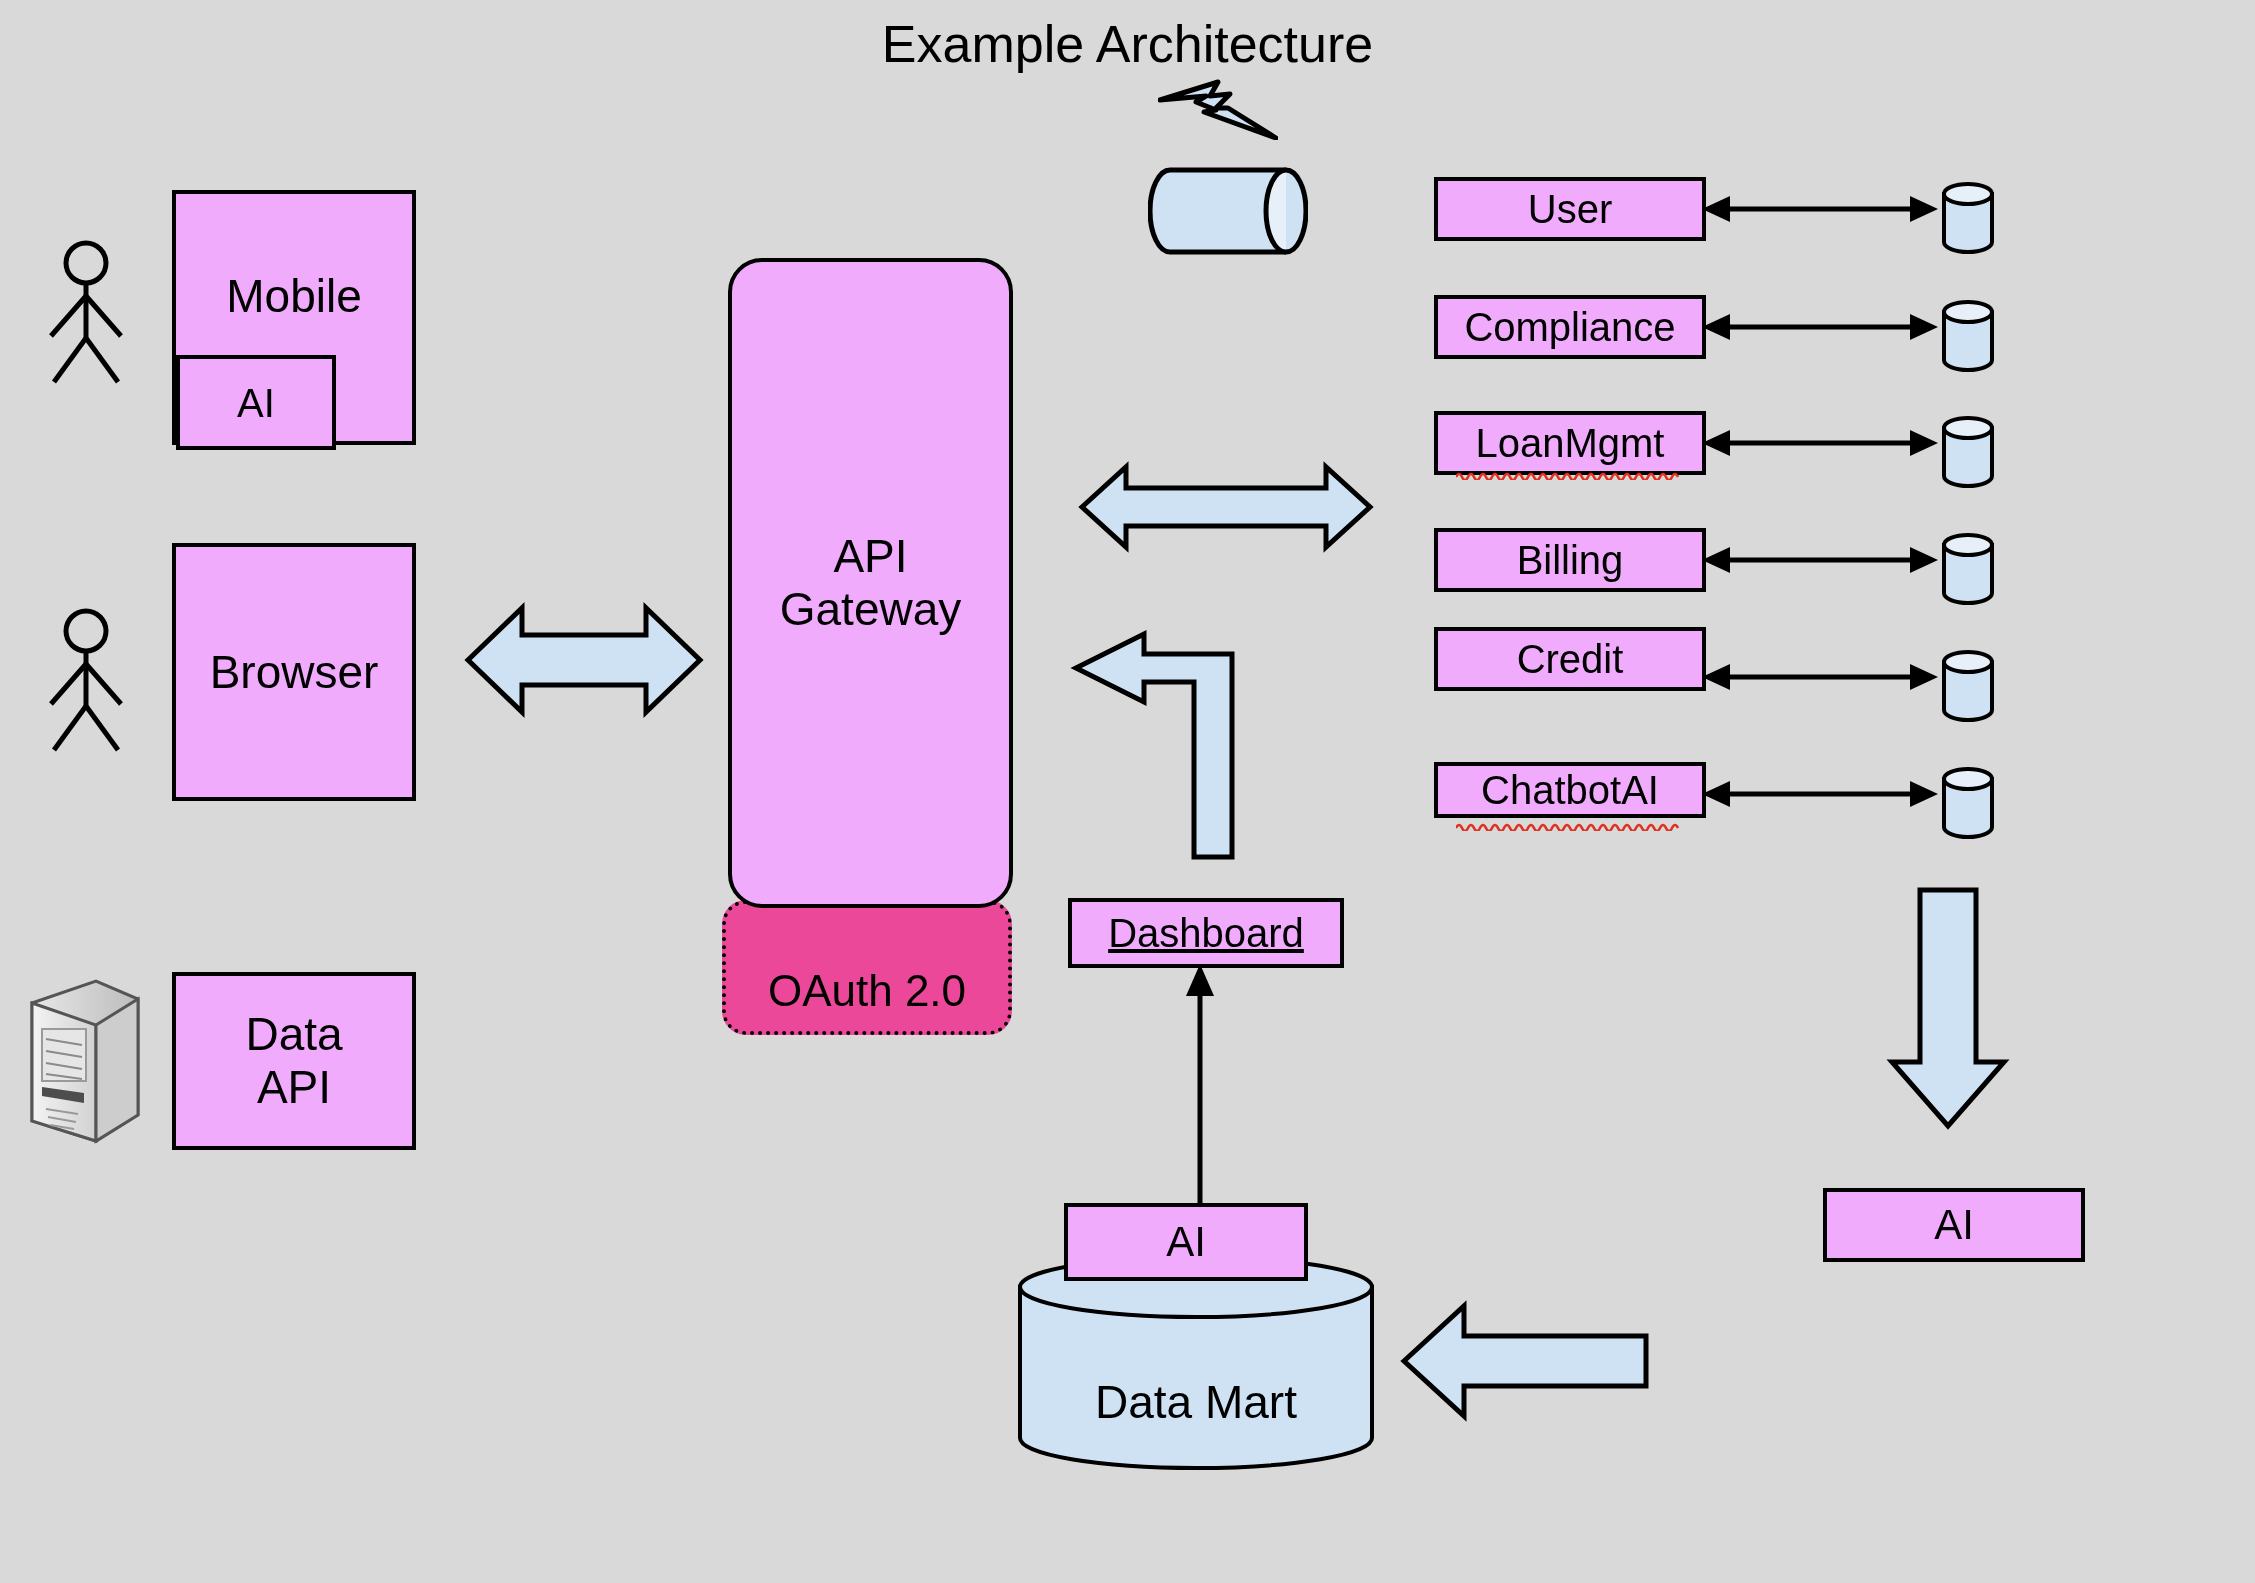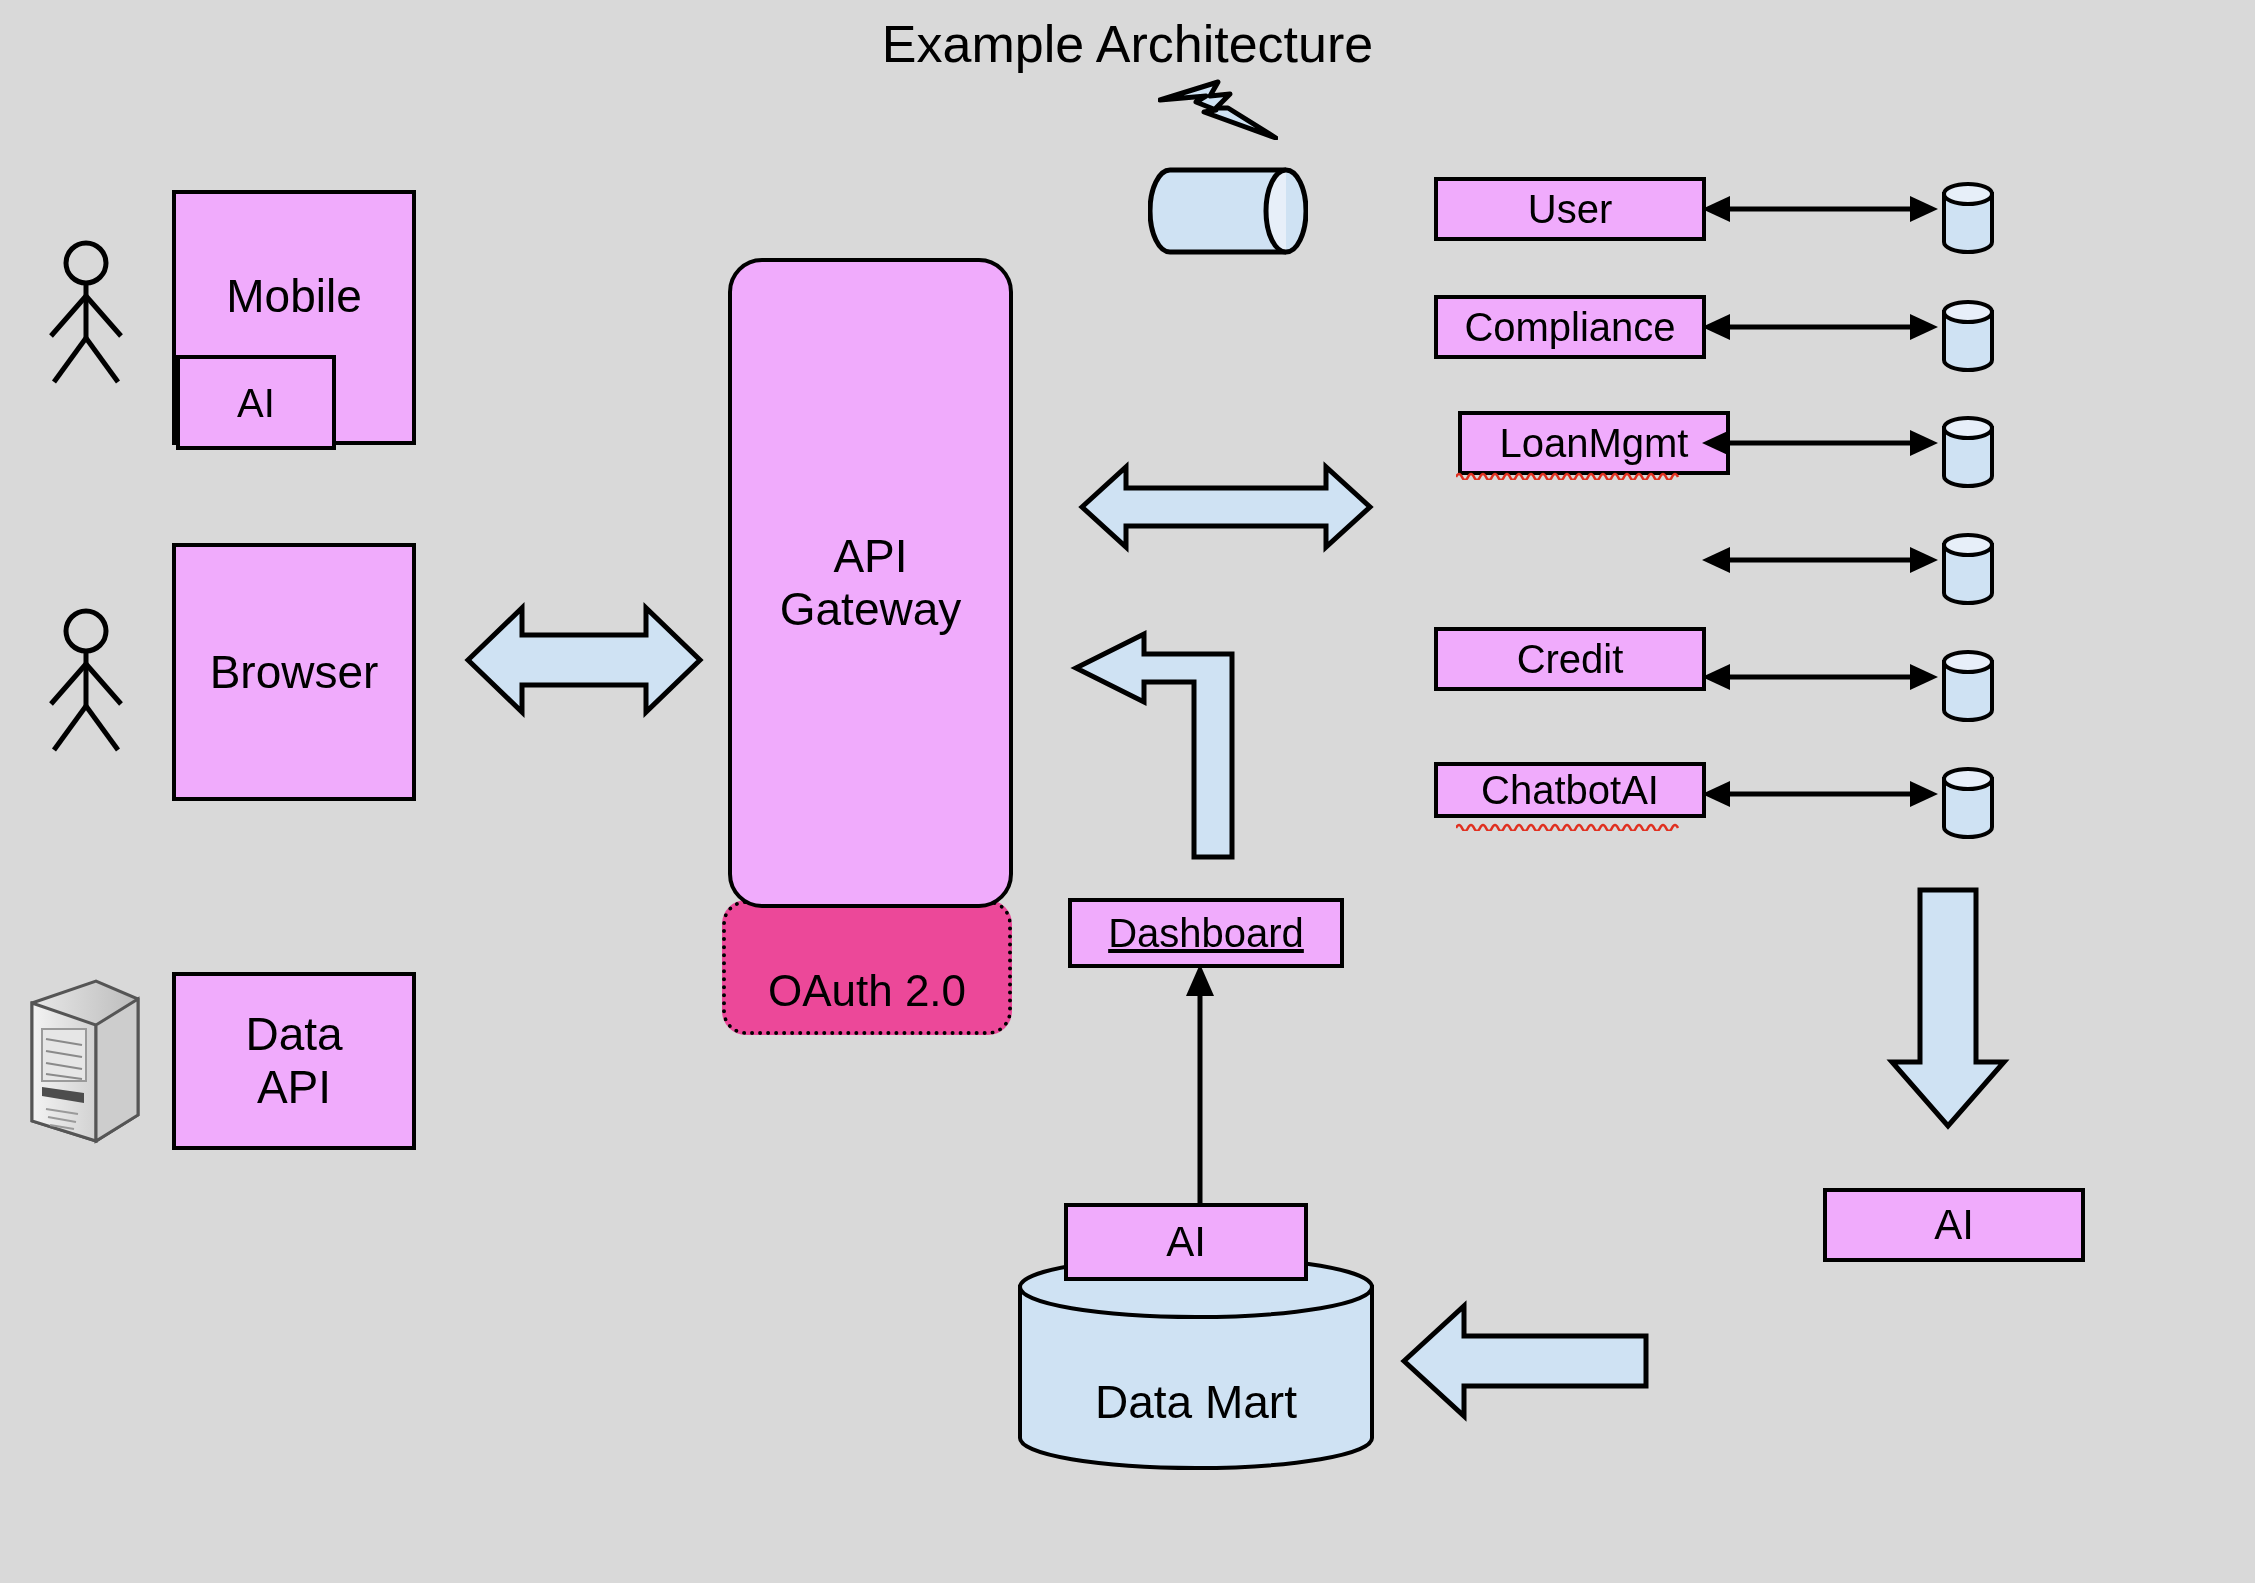--- a/index.html
+++ b/index.html
@@ -252,21 +252,21 @@
       <path d="M238 17 L210 4 L210 30 Z" fill="#000"></path>
     </svg>
   </div>
   <div class="cyl" style="left:1940px; top:300px; width:56px; height:72px;">
     <svg width="56" height="72" viewBox="0 0 56 72">
       <path d="M4 12 V60 A24 10 0 0 0 52 60 V12 Z" fill="#cfe2f3" stroke="#000" stroke-width="4"></path>
       <ellipse cx="28" cy="12" rx="24" ry="10" fill="#e7eff9" stroke="#000" stroke-width="4"></ellipse>
     </svg>
   </div>
 
-  <div class="box svc" style="left:1434px; top:411px; width:272px; height:64px;margin-left:24px;">
+  <div class="box svc" style="left:1434px; top:411px; width:272px; height:64px;">
     <span class="box-label" style="position:relative;">LoanMgmt</span>
   </div>
   <div class="abs" style="left:1456px; top:466px; width:226px; height:10px;">
     <svg width="226" height="10" viewBox="0 0 226 10" preserveAspectRatio="none">
       <path d="M0 7 Q3 1 6 7 T12 7 T18 7 T24 7 T30 7 T36 7 T42 7 T48 7 T54 7 T60 7 T66 7 T72 7 T78 7 T84 7 T90 7 T96 7 T102 7 T108 7 T114 7 T120 7 T126 7 T132 7 T138 7 T144 7 T150 7 T156 7 T162 7 T168 7 T174 7 T180 7 T186 7 T192 7 T198 7 T204 7 T210 7 T216 7 T222 7" fill="none" stroke="#e03020" stroke-width="2.5"></path>
     </svg>
   </div>
   <div class="arrow" style="left:1700px; top:426px; width:240px; height:34px;">
     <svg width="240" height="34" viewBox="0 0 240 34">
       <line x1="22" y1="17" x2="218" y2="17" stroke="#000" stroke-width="5"></line>
@@ -274,20 +274,23 @@
       <path d="M238 17 L210 4 L210 30 Z" fill="#000"></path>
     </svg>
   </div>
   <div class="cyl" style="left:1940px; top:416px; width:56px; height:72px;">
     <svg width="56" height="72" viewBox="0 0 56 72">
       <path d="M4 12 V60 A24 10 0 0 0 52 60 V12 Z" fill="#cfe2f3" stroke="#000" stroke-width="4"></path>
       <ellipse cx="28" cy="12" rx="24" ry="10" fill="#e7eff9" stroke="#000" stroke-width="4"></ellipse>
     </svg>
   </div>
 
+  <div class="box svc" style="left:1434px; top:528px; width:272px; height:64px;">
+    <span class="box-label">Billing</span>
+  </div>
   <div class="arrow" style="left:1700px; top:543px; width:240px; height:34px;">
     <svg width="240" height="34" viewBox="0 0 240 34">
       <line x1="22" y1="17" x2="218" y2="17" stroke="#000" stroke-width="5"></line>
       <path d="M2 17 L30 4 L30 30 Z" fill="#000"></path>
       <path d="M238 17 L210 4 L210 30 Z" fill="#000"></path>
     </svg>
   </div>
   <div class="cyl" style="left:1940px; top:533px; width:56px; height:72px;">
     <svg width="56" height="72" viewBox="0 0 56 72">
       <path d="M4 12 V60 A24 10 0 0 0 52 60 V12 Z" fill="#cfe2f3" stroke="#000" stroke-width="4"></path>

